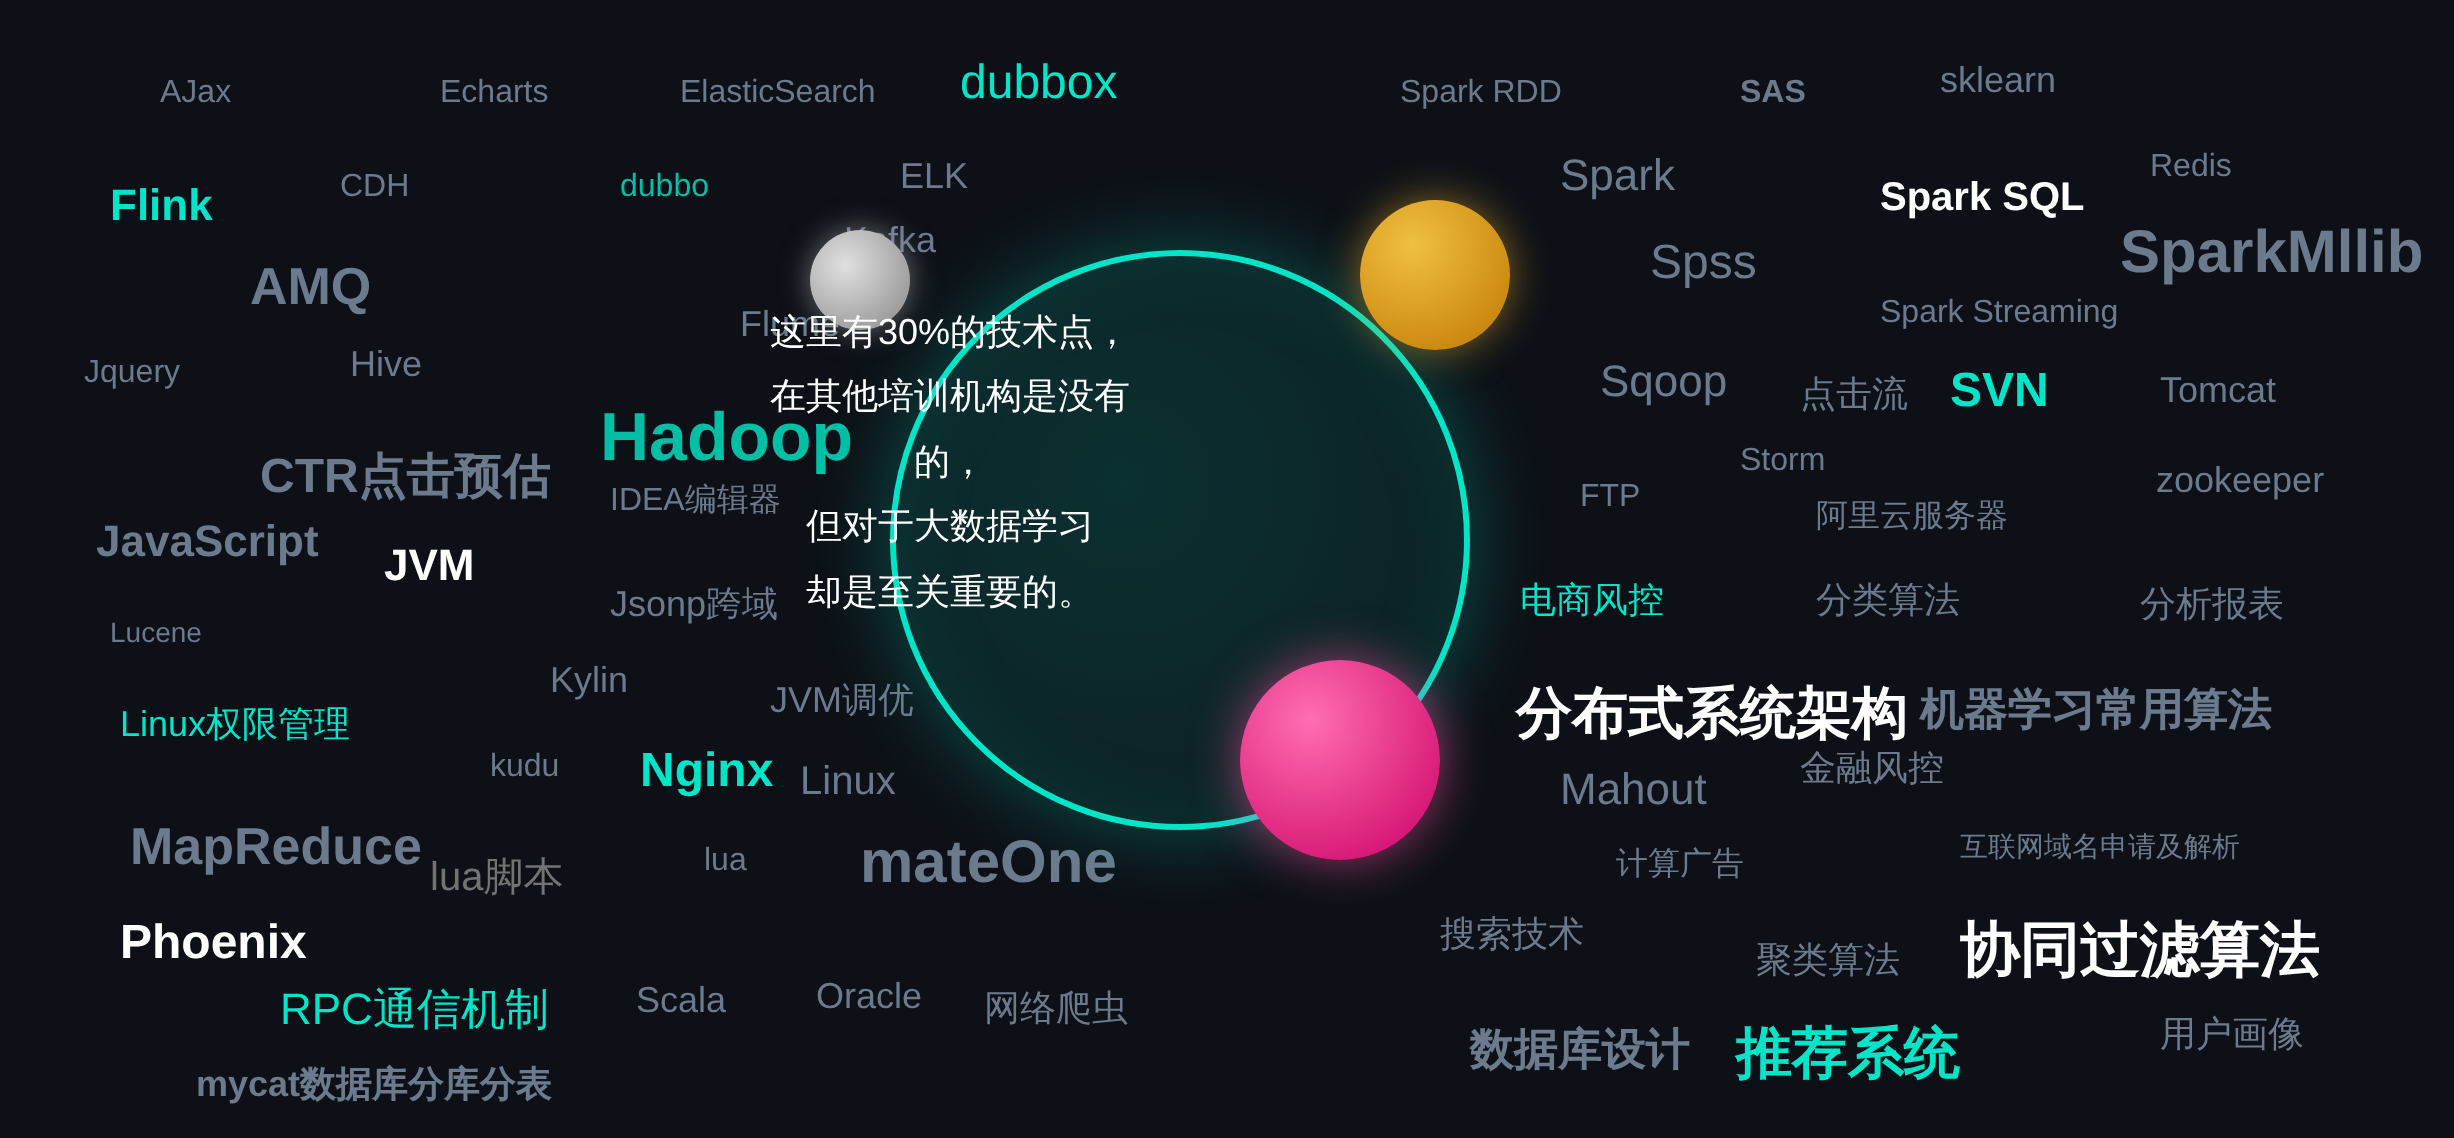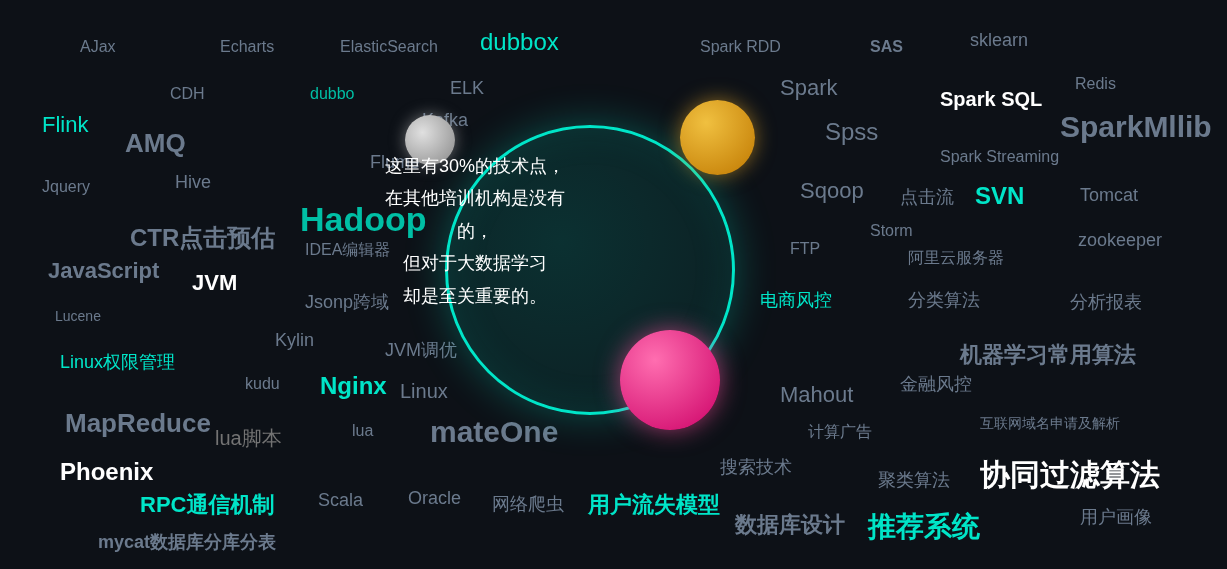--- a/index.html
+++ b/index.html
@@ -84,21 +84,21 @@
 <body>
 
 <div class="word-cloud">
 <span class="word" style="left: 80px; top: 38px; font-size: 16px; color: rgb(107, 122, 141); font-weight: normal;">AJax</span>
     <span class="word" style="left: 220px; top: 38px; font-size: 16px; color: rgb(107, 122, 141); font-weight: normal;">Echarts</span>
     <span class="word" style="left: 340px; top: 38px; font-size: 16px; color: rgb(107, 122, 141); font-weight: normal;">ElasticSearch</span>
     <span class="word" style="left: 480px; top: 28px; font-size: 24px; color: rgb(0, 229, 200); font-weight: normal;">dubbox</span>
     <span class="word" style="left: 700px; top: 38px; font-size: 16px; color: rgb(107, 122, 141); font-weight: normal;">Spark RDD</span>
     <span class="word" style="left: 870px; top: 38px; font-size: 16px; color: rgb(107, 122, 141); font-weight: bold;">SAS</span>
     <span class="word" style="left: 970px; top: 30px; font-size: 18px; color: rgb(107, 122, 141); font-weight: normal;">sklearn</span>
-    <span class="word" style="left: 42px; top: 90px; font-size: 22px; color: rgb(0, 229, 200); font-weight: normal; margin-top: 22px;">Flink</span>
+    <span class="word" style="left: 55px; top: 90px; font-size: 22px; color: rgb(0, 229, 200); font-weight: bold;">Flink</span>
     <span class="word" style="left: 170px; top: 85px; font-size: 16px; color: rgb(107, 122, 141); font-weight: normal;">CDH</span>
     <span class="word" style="left: 310px; top: 85px; font-size: 16px; color: rgb(0, 191, 165); font-weight: normal;">dubbo</span>
     <span class="word" style="left: 450px; top: 78px; font-size: 18px; color: rgb(107, 122, 141); font-weight: normal;">ELK</span>
     <span class="word" style="left: 780px; top: 75px; font-size: 22px; color: rgb(107, 122, 141); font-weight: normal;">Spark</span>
     <span class="word" style="left: 1075px; top: 75px; font-size: 16px; color: rgb(107, 122, 141); font-weight: normal;">Redis</span>
     <span class="word" style="left: 940px; top: 88px; font-size: 20px; color: rgb(255, 255, 255); font-weight: bold;">Spark SQL</span>
     <span class="word" style="left: 125px; top: 128px; font-size: 26px; color: rgb(107, 122, 141); font-weight: bold;">AMQ</span>
     <span class="word" style="left: 422px; top: 110px; font-size: 18px; color: rgb(107, 122, 141); font-weight: normal;">Kafka</span>
     <span class="word" style="left: 825px; top: 118px; font-size: 24px; color: rgb(107, 122, 141); font-weight: normal;">Spss</span>
     <span class="word" style="left: 1060px; top: 110px; font-size: 30px; color: rgb(107, 122, 141); font-weight: bold;">SparkMllib</span>
@@ -117,44 +117,44 @@
     <span class="word" style="left: 908px; top: 248px; font-size: 16px; color: rgb(107, 122, 141); font-weight: normal;">阿里云服务器</span>
     <span class="word" style="left: 1078px; top: 230px; font-size: 18px; color: rgb(107, 122, 141); font-weight: normal;">zookeeper</span>
     <span class="word" style="left: 48px; top: 258px; font-size: 22px; color: rgb(107, 122, 141); font-weight: bold;">JavaScript</span>
     <span class="word" style="left: 192px; top: 270px; font-size: 22px; color: rgb(255, 255, 255); font-weight: bold;">JVM</span>
     <span class="word" style="left: 305px; top: 290px; font-size: 18px; color: rgb(107, 122, 141); font-weight: normal;">Jsonp跨域</span>
     <span class="word" style="left: 790px; top: 240px; font-size: 16px; color: rgb(107, 122, 141); font-weight: normal;">FTP</span>
     <span class="word" style="left: 760px; top: 288px; font-size: 18px; color: rgb(0, 229, 200); font-weight: normal;">电商风控</span>
     <span class="word" style="left: 908px; top: 288px; font-size: 18px; color: rgb(107, 122, 141); font-weight: normal;">分类算法</span>
     <span class="word" style="left: 1070px; top: 290px; font-size: 18px; color: rgb(107, 122, 141); font-weight: normal;">分析报表</span>
     <span class="word" style="left: 55px; top: 308px; font-size: 14px; color: rgb(107, 122, 141); font-weight: normal;">Lucene</span>
+    <span class="word" style="left: 758px; top: 338px; font-size: 28px; color: rgb(255, 255, 255); font-weight: bold;">分布式系统架构</span>
     <span class="word" style="left: 960px; top: 340px; font-size: 22px; color: rgb(107, 122, 141); font-weight: bold;">机器学习常用算法</span>
     <span class="word" style="left: 60px; top: 350px; font-size: 18px; color: rgb(0, 229, 200); font-weight: normal;">Linux权限管理</span>
     <span class="word" style="left: 275px; top: 330px; font-size: 18px; color: rgb(107, 122, 141); font-weight: normal;">Kylin</span>
     <span class="word" style="left: 385px; top: 338px; font-size: 18px; color: rgb(107, 122, 141); font-weight: normal;">JVM调优</span>
     <span class="word" style="left: 245px; top: 375px; font-size: 16px; color: rgb(107, 122, 141); font-weight: normal;">kudu</span>
     <span class="word" style="left: 320px; top: 372px; font-size: 24px; color: rgb(0, 229, 200); font-weight: bold;">Nginx</span>
     <span class="word" style="left: 400px; top: 380px; font-size: 20px; color: rgb(107, 122, 141); font-weight: normal;">Linux</span>
     <span class="word" style="left: 900px; top: 372px; font-size: 18px; color: rgb(107, 122, 141); font-weight: normal;">金融风控</span>
     <span class="word" style="left: 65px; top: 408px; font-size: 26px; color: rgb(107, 122, 141); font-weight: bold;">MapReduce</span>
     <span class="word" style="left: 215px; top: 425px; font-size: 20px; color: #737373; font-weight: normal;">lua脚本</span>
     <span class="word" style="left: 352px; top: 422px; font-size: 16px; color: rgb(107, 122, 141); font-weight: normal;">lua</span>
     <span class="word" style="left: 430px; top: 415px; font-size: 30px; color: rgb(107, 122, 141); font-weight: bold;">mateOne</span>
     <span class="word" style="left: 780px; top: 382px; font-size: 22px; color: rgb(107, 122, 141); font-weight: normal;">Mahout</span>
     <span class="word" style="left: 808px; top: 422px; font-size: 16px; color: rgb(107, 122, 141); font-weight: normal;">计算广告</span>
     <span class="word" style="left: 980px; top: 415px; font-size: 14px; color: rgb(107, 122, 141); font-weight: normal;">互联网域名申请及解析</span>
     <span class="word" style="left: 60px; top: 458px; font-size: 24px; color: rgb(255, 255, 255); font-weight: bold;">Phoenix</span>
     <span class="word" style="left: 720px; top: 455px; font-size: 18px; color: rgb(107, 122, 141); font-weight: normal;">搜索技术</span>
     <span class="word" style="left: 878px; top: 468px; font-size: 18px; color: rgb(107, 122, 141); font-weight: normal;">聚类算法</span>
     <span class="word" style="left: 980px; top: 455px; font-size: 30px; color: rgb(255, 255, 255); font-weight: bold;">协同过滤算法</span>
-    <span class="word" style="left: 140px; top: 490px; font-size: 22px; color: rgb(0, 229, 200); font-weight: bold;">RPC通信机制</span>
+    <span class="word" style="left: 140px; top: 490px; font-size: 22px; color: rgb(0, 229, 200); font-weight: normal;">RPC通信机制</span>
     <span class="word" style="left: 318px; top: 490px; font-size: 18px; color: rgb(107, 122, 141); font-weight: normal;">Scala</span>
     <span class="word" style="left: 408px; top: 488px; font-size: 18px; color: rgb(107, 122, 141); font-weight: normal;">Oracle</span>
     <span class="word" style="left: 492px; top: 492px; font-size: 18px; color: rgb(107, 122, 141); font-weight: normal;">网络爬虫</span>
-    <span class="word" style="left: 588px; top: 490px; font-size: 22px; color: rgb(0, 229, 200); font-weight: bold;">用户流失模型</span>
     <span class="word" style="left: 735px; top: 510px; font-size: 22px; color: rgb(107, 122, 141); font-weight: bold;">数据库设计</span>
     <span class="word" style="left: 868px; top: 508px; font-size: 28px; color: rgb(0, 229, 200); font-weight: bold;">推荐系统</span>
     <span class="word" style="left: 1080px; top: 505px; font-size: 18px; color: rgb(107, 122, 141); font-weight: normal;">用户画像</span>
     <span class="word" style="left: 98px; top: 530px; font-size: 18px; color: rgb(107, 122, 141); font-weight: bold;">mycat数据库分库分表</span>
   </div>
 
 <div style="position:absolute; left:590px; top:270px;">
   <div class="bubble-main"></div>
   <div class="bubble-small-white"></div>
   <div class="bubble-gold"></div>

